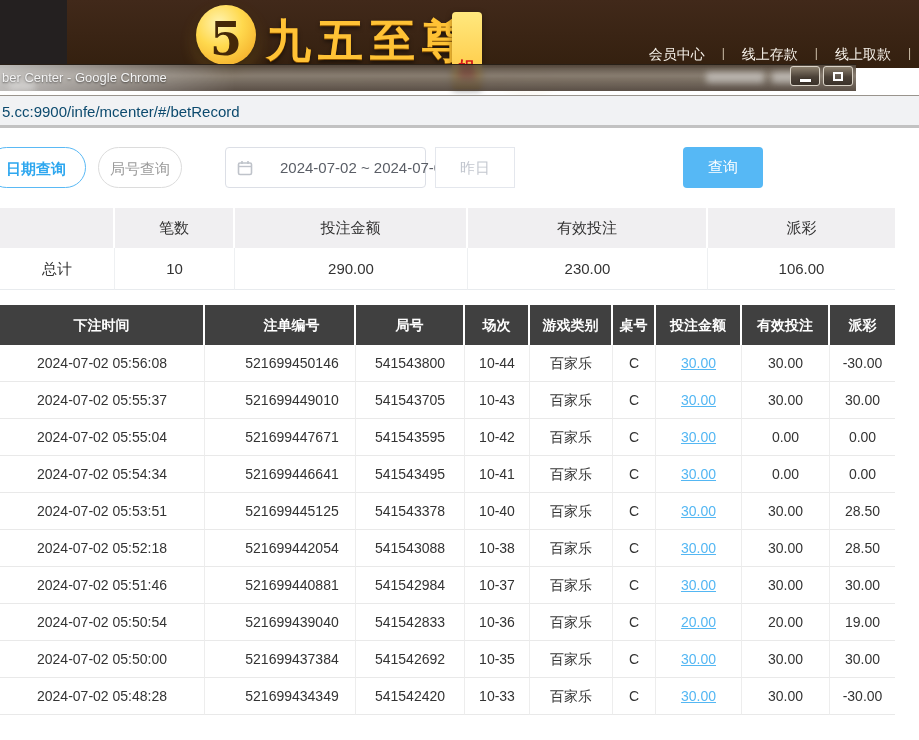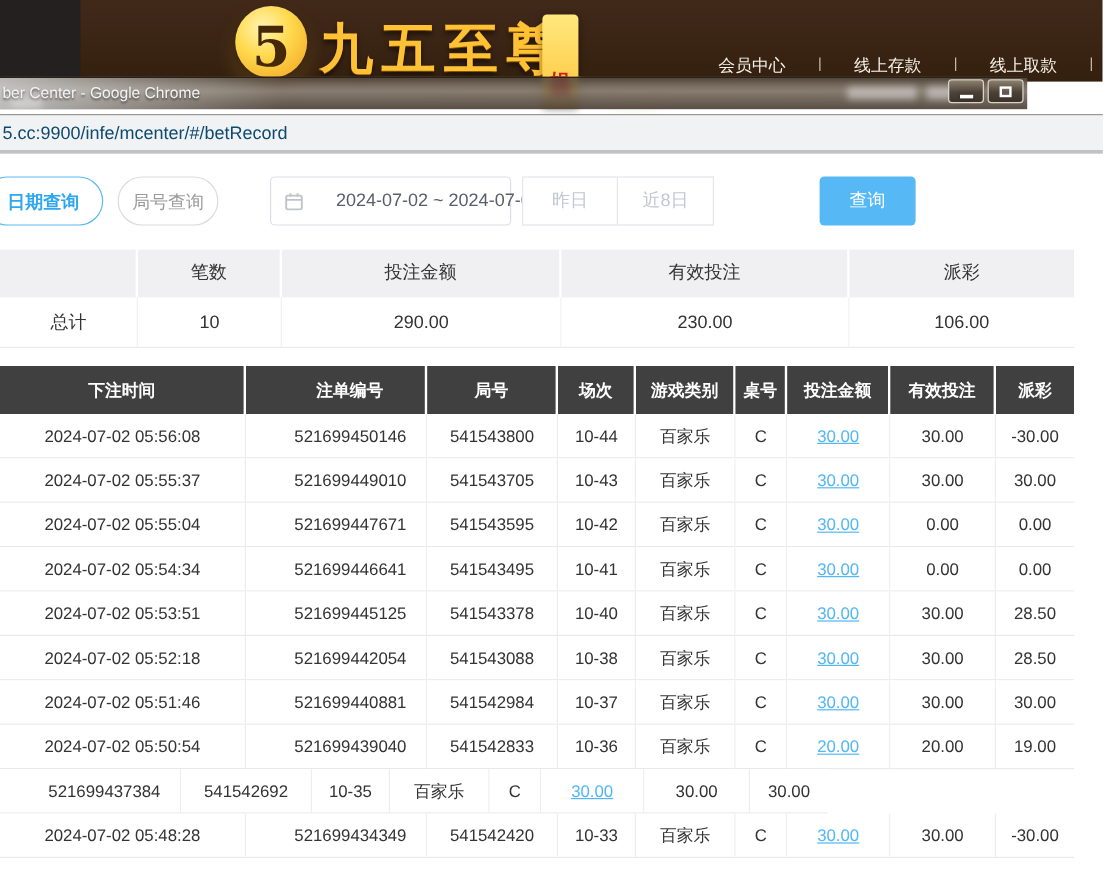--- a/index.html
+++ b/index.html
@@ -17,21 +17,21 @@
   .logo-five{font-family:"DejaVu Serif",serif;font-size:46px;font-weight:bold;color:#452808;
        line-height:1;transform:translateY(4px);}
   .logo-title{position:absolute;left:266px;top:11px;font-size:45px;font-weight:bold;
        letter-spacing:7px;color:#ffc235;z-index:1;white-space:nowrap;
        text-shadow:0 1px 0 #8a5200,0 3px 4px rgba(0,0,0,.55);}
   .logo-tag{position:absolute;left:452px;top:12px;width:30px;height:77px;z-index:1;
        background:linear-gradient(180deg,#ffe87e,#ffc43a);border-radius:4px;
        box-shadow:0 2px 6px rgba(0,0,0,.35);display:flex;align-items:center;justify-content:center;}
   .logo-tag span{writing-mode:vertical-rl;text-orientation:upright;font-size:17px;font-weight:bold;
        color:#d31a1a;letter-spacing:3px;line-height:1;}
-  .top-nav{position:absolute;right:8px;top:46px;display:flex;align-items:flex-start;gap:27px;
+  .top-nav{position:absolute;right:8px;top:46px;display:flex;align-items:flex-start;gap:17px;
        color:#f7f2ea;font-size:14px;z-index:1;white-space:nowrap;}
   .nav-item{cursor:pointer;}
   .nav-sep{color:#cdbfa9;font-size:12px;}
   .swirl{position:absolute;left:255px;top:79px;width:545px;height:5px;z-index:1;border-radius:3px;
        background:linear-gradient(90deg,transparent,rgba(236,226,204,.55) 30%,rgba(248,242,226,.8) 50%,rgba(236,226,204,.55) 70%,transparent);
        filter:blur(1.5px);}
   .swirl-knot{position:absolute;left:497px;top:72px;width:58px;height:18px;z-index:1;border-radius:50%;
        border:2px solid rgba(242,234,212,.55);filter:blur(2px);}
 
   
@@ -156,21 +156,20 @@
             <rect x="1.5" y="3" width="13" height="11.5" rx="1.5" fill="none" stroke="#bfc3ca" stroke-width="1.6"></rect>
             <line x1="1.5" y1="6.5" x2="14.5" y2="6.5" stroke="#bfc3ca" stroke-width="1.4"></line>
             <line x1="5" y1="1" x2="5" y2="4" stroke="#bfc3ca" stroke-width="1.6"></line>
             <line x1="11" y1="1" x2="11" y2="4" stroke="#bfc3ca" stroke-width="1.6"></line>
           </svg>
       </span>
       <span class="date-text">2024-07-02 ~ 2024-07-02</span>
     </div>
     <div class="segment" id="quick-seg">
         <div class="seg">昨日</div>
-        <div class="seg">近8日</div>
       </div>
     <button class="search-btn">查询</button>
   </div>
 
   <div class="summary">
     <div class="srow summary-head" id="summary-head">
         <div class="scell sc0"></div>
         <div class="scell sc1">笔数</div>
         <div class="scell sc2">投注金额</div>
         <div class="scell sc3">有效投注</div>
@@ -280,20 +279,21 @@
           <div class="rcell c1">521699439040</div>
           <div class="rcell c2">541542833</div>
           <div class="rcell c3">10-36</div>
           <div class="rcell c4">百家乐</div>
           <div class="rcell c5">C</div>
           <div class="rcell c6"><span class="amt-link">20.00</span></div>
           <div class="rcell c7">20.00</div>
           <div class="rcell c8">19.00</div>
         </div>
         <div class="rrow">
+          <div class="rcell c0">2024-07-02 05:50:00</div>
           <div class="rcell c1">521699437384</div>
           <div class="rcell c2">541542692</div>
           <div class="rcell c3">10-35</div>
           <div class="rcell c4">百家乐</div>
           <div class="rcell c5">C</div>
           <div class="rcell c6"><span class="amt-link">30.00</span></div>
           <div class="rcell c7">30.00</div>
           <div class="rcell c8">30.00</div>
         </div>
         <div class="rrow">

